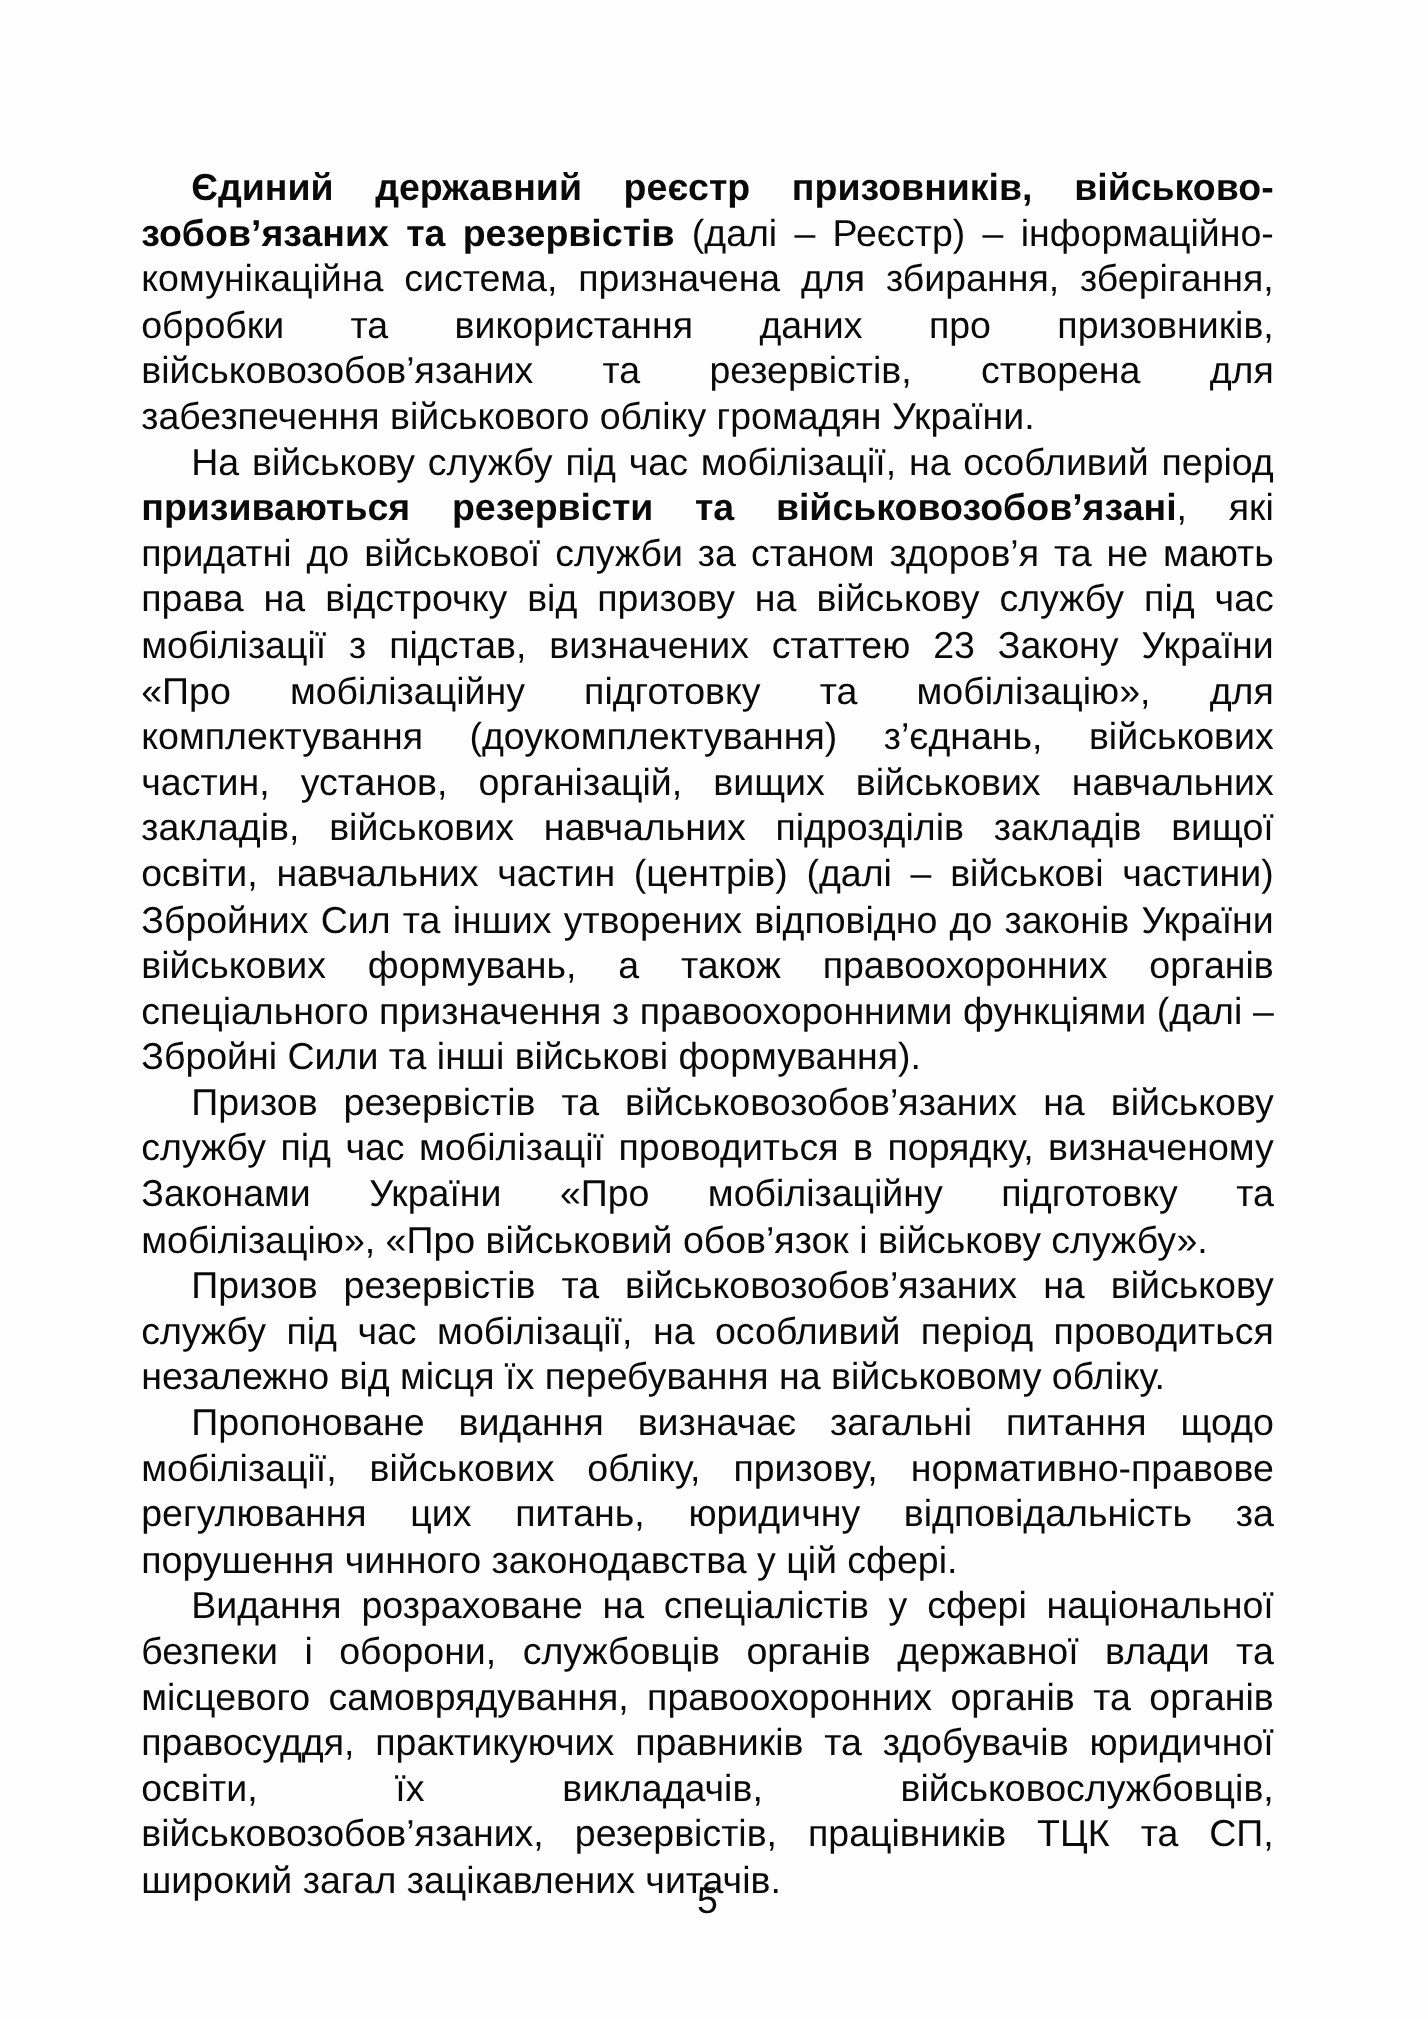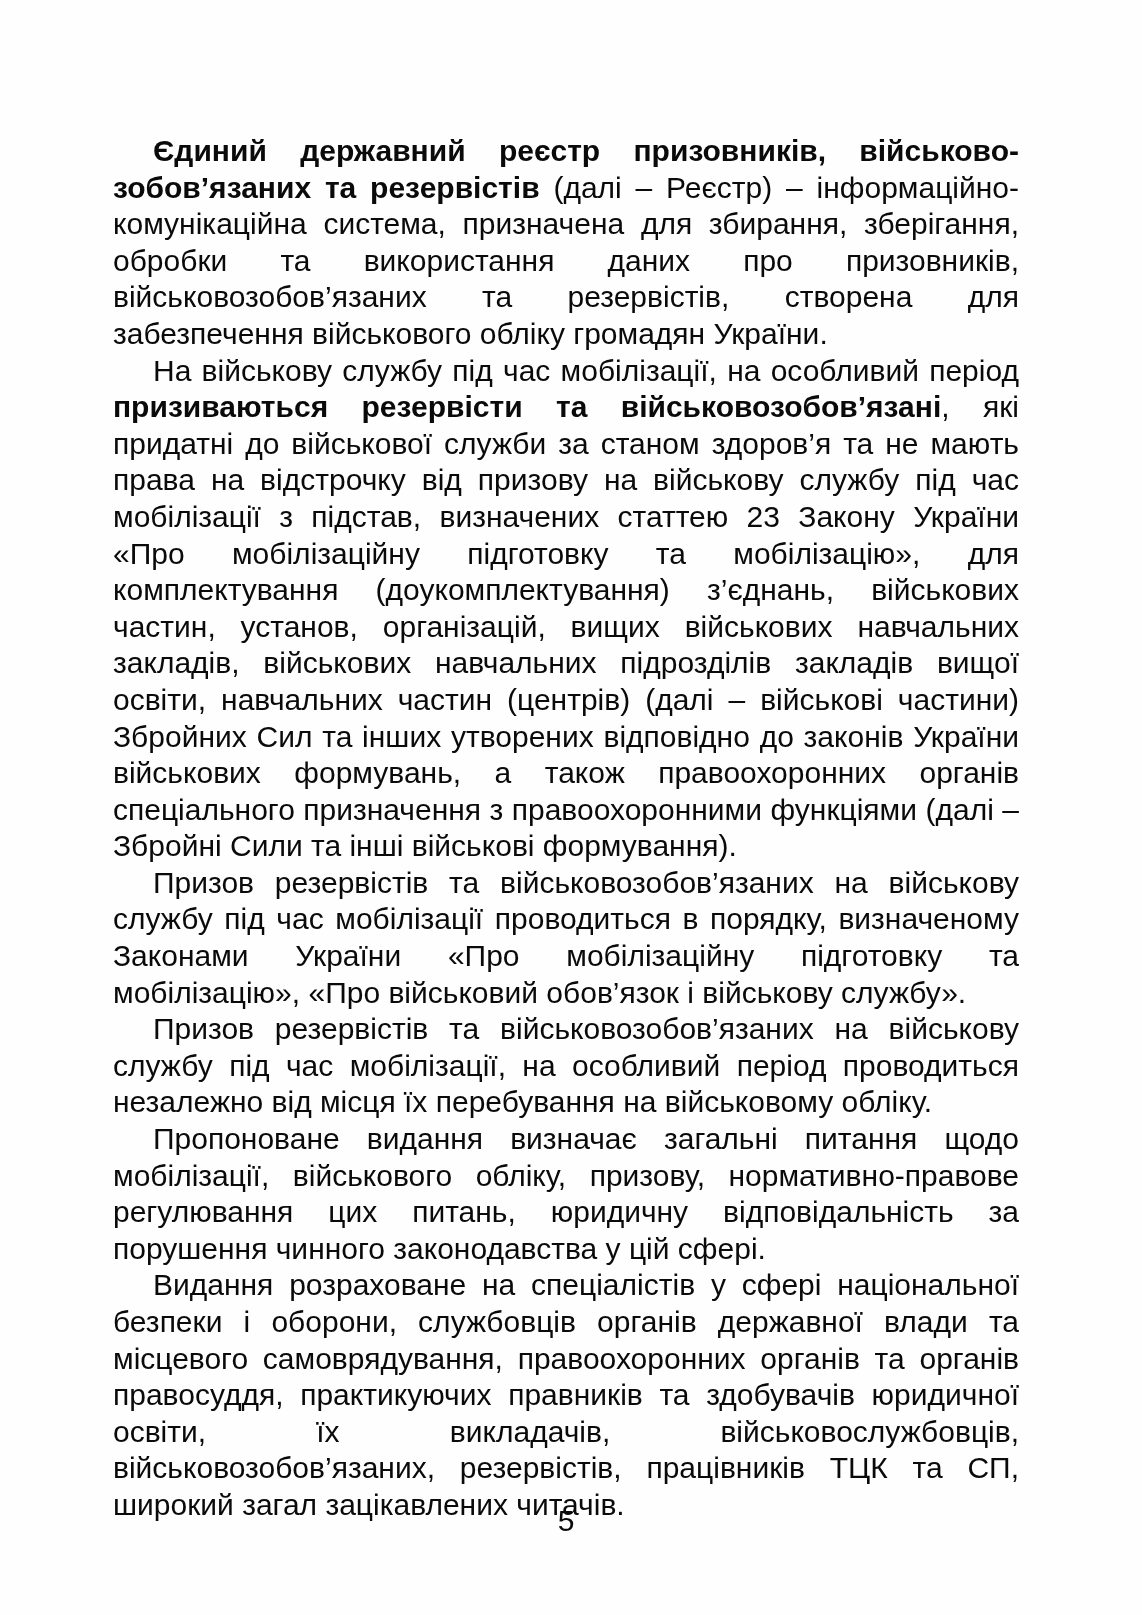--- a/index.html
+++ b/index.html
@@ -51,21 +51,21 @@
   <div class="text-block">
 
     <p><span class="run bold">Єдиний державний реєстр призовників, військово­зобов’язаних та резервістів </span><span class="run">(далі – Реєстр) – інформаційно-комунікаційна система, призначена для збирання, зберігання, обробки та використання даних про призовників, військовозобов’язаних та резервістів, створена для забезпечення військового обліку громадян України.</span></p>
 
     <p><span class="run">На військову службу під час мобілізації, на особливий період </span><span class="run bold">призиваються резервісти та військовозобов’язані</span><span class="run">, які придатні до військової служби за станом здоров’я та не мають права на відстрочку від призову на військову службу під час мобілізації з підстав, визначених статтею 23 Закону України «Про мобілізаційну підготовку та мобілізацію», для комплектування (доукомплектування) з’єднань, військових частин, установ, організацій, вищих військових навчальних закладів, військових навчальних підрозділів закладів вищої освіти, навчальних частин (центрів) (далі – військові частини) Збройних Сил та інших утворених відповідно до законів України військових формувань, а також правоохоронних органів спеціального призначення з правоохоронними функціями (далі – Збройні Сили та інші військові формування).</span></p>
 
     <p><span class="run">Призов резервістів та військовозобов’язаних на військову службу під час мобілізації проводиться в порядку, визначеному Законами України «Про мобілізаційну підготовку та мобілізацію», «Про військовий обов’язок і військову службу».</span></p>
 
     <p><span class="run">Призов резервістів та військовозобов’язаних на військову службу під час мобілізації, на особливий період проводиться незалежно від місця їх перебування на військовому обліку.</span></p>
 
-    <p><span class="run">Пропоноване видання визначає загальні питання щодо мобілізації, військового обліку, призову, нормативно-правове регулювання цих питань, юридичну відповідальність за порушення чинного законодавства у цій сфері.</span></p>
+    <p><span class="run">Пропоноване видання визначає загальні питання щодо мобілізації, військових обліку, призову, нормативно-правове регулювання цих питань, юридичну відповідальність за порушення чинного законодавства у цій сфері.</span></p>
 
     <p><span class="run">Видання розраховане на спеціалістів у сфері національної безпеки і оборони, службовців органів державної влади та місцевого самоврядування, правоохоронних органів та органів правосуддя, практикуючих правників та здобувачів юридичної освіти, їх викладачів, військовослужбовців, військовозобов’язаних, резервістів, працівників ТЦК та СП, широкий загал зацікавлених читачів.</span></p>
 
   </div>
 
   <div class="page-number">5</div>
 
 </div>
 
 </body></html>

